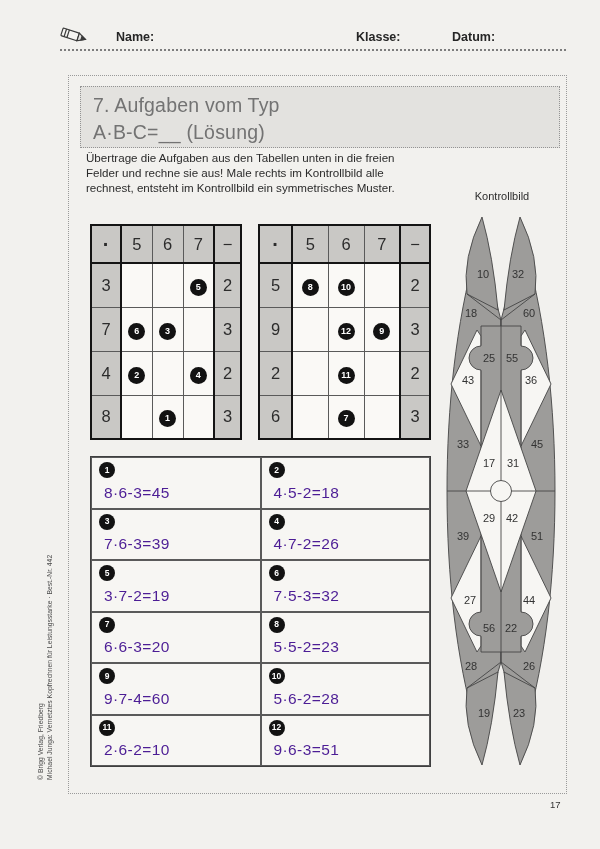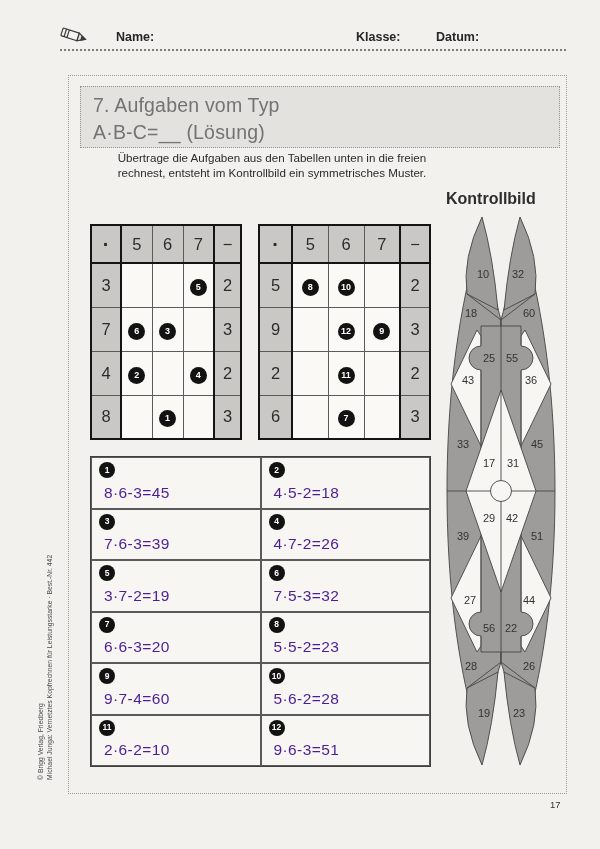--- a/index.html
+++ b/index.html
@@ -12,23 +12,23 @@
   .abs{position:absolute;}
   
   .hdr-label{font-size:12.5px;font-weight:700;color:#262626;}
   .name-line{border-bottom:2px dotted #7d7d7d;}
   
   .frame{border:1.5px dotted #9a9a9a;}
   
   .title-box{background:#e3e2df;border:1px dotted #939393;}
   .title-line{font-size:19.5px;line-height:27px;color:#737373;letter-spacing:.2px;}
   
-  .instr{font-size:11.6px;line-height:14.8px;color:#2b2b2b;text-align:center;}
-  
-  .kb-label{font-size:16px;font-weight:700;color:#2d2d2d;}
+  .instr{font-size:11.6px;line-height:14.8px;color:#2b2b2b;}
+  
+  .kb-label{font-size:11px;font-weight:400;text-align:center;color:#2d2d2d;}
   
   table.ktable{border-collapse:collapse;table-layout:fixed;position:absolute;
     border:2px solid #141414;background:#faf9f6;}
   table.ktable td{border:1px solid #5a5a5a;text-align:center;vertical-align:middle;
     font-size:16.5px;color:#2c2c2c;padding:0;}
   table.ktable tr.hd td{border-bottom:2.5px solid #141414;background:#c9c8c5;}
   table.ktable td.gray{background:#c9c8c5;}
   table.ktable td.c0{border-right:2.5px solid #141414;}
   table.ktable td.c4{border-left:2.5px solid #141414;}
   table.ktable td.dot{font-size:20px;font-weight:700;}
@@ -55,31 +55,32 @@
   <g transform="rotate(18 17 13)" stroke="#3a3a3a" stroke-width="1.2" fill="#f5f4f1">
     <rect x="3" y="8" width="17" height="8" rx="1"></rect>
     <path d="M20,8 L27.5,12 L20,16 Z" fill="#e3e2df"></path>
     <path d="M23.5,10 L27.5,12 L23.5,14 Z" fill="#3a3a3a"></path>
     <line x1="6.5" y1="8" x2="6.5" y2="16"></line>
     <line x1="9.5" y1="8" x2="9.5" y2="16"></line>
   </g>
 </svg>
 <div class="abs hdr-label" style="left:96px;top:30px;margin-left:20px;">Name:</div>
 <div class="abs hdr-label" style="left:356px;top:30px;">Klasse:</div>
-<div class="abs hdr-label" style="left:436px;top:30px;">Datum:</div>
+<div class="abs hdr-label" style="left:452px;top:30px;">Datum:</div>
 <div class="abs name-line" style="left:60px;top:32px;width:506px;height:17px;"></div>
 
 <div class="abs frame" style="left:68px;top:75px;width:497px;height:717px;"></div>
 
 <div class="abs title-box" style="left:80px;top:86px;width:478px;height:60px;"></div>
 <div class="abs title-line" style="left:93px;top:92px;">7. Aufgaben vom Typ</div>
 <div class="abs title-line" style="left:93px;top:119px;">A·B-C=__ (Lösung)</div>
 
 <div class="abs" style="left:86px;top:151px;width:372px;">
   <div class="instr">Übertrage die Aufgaben aus den Tabellen unten in die freien</div>
+  <div class="instr">Felder und rechne sie aus! Male rechts im Kontrollbild alle</div>
   <div class="instr">rechnest, entsteht im Kontrollbild ein symmetrisches Muster.</div>
 </div>
 
 <div class="abs kb-label" style="left:446px;top:190px;width:112px;">Kontrollbild</div>
 
 <table class="ktable" id="ktable0" style="left:90px;top:224px;width:150px;height:213px;">
   <colgroup>
       <col style="width:30px">
       <col style="width:31px">
       <col style="width:31px">

